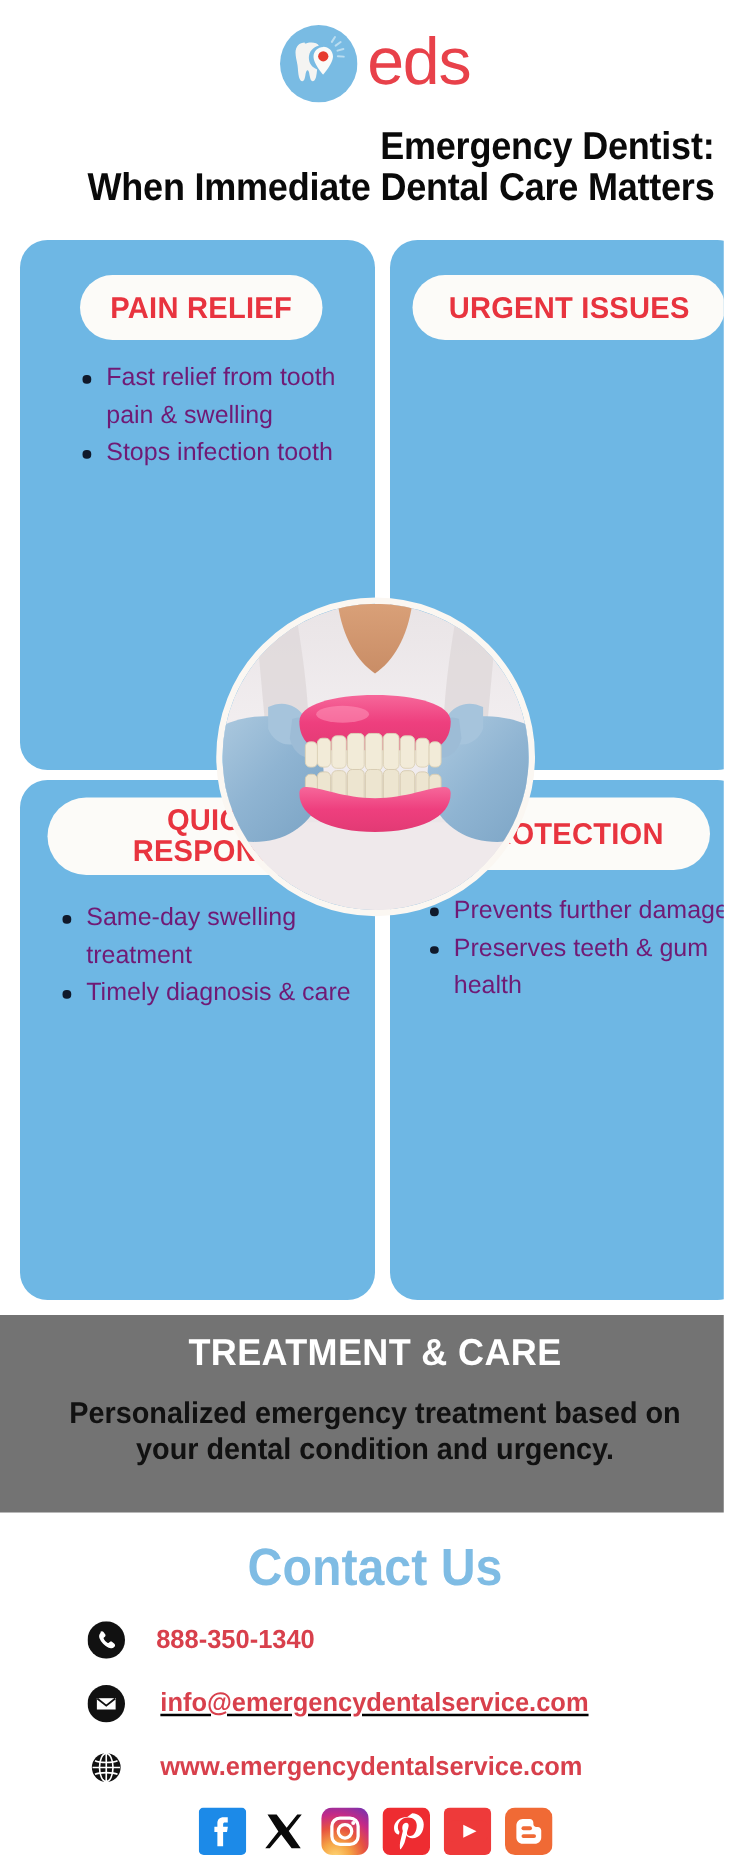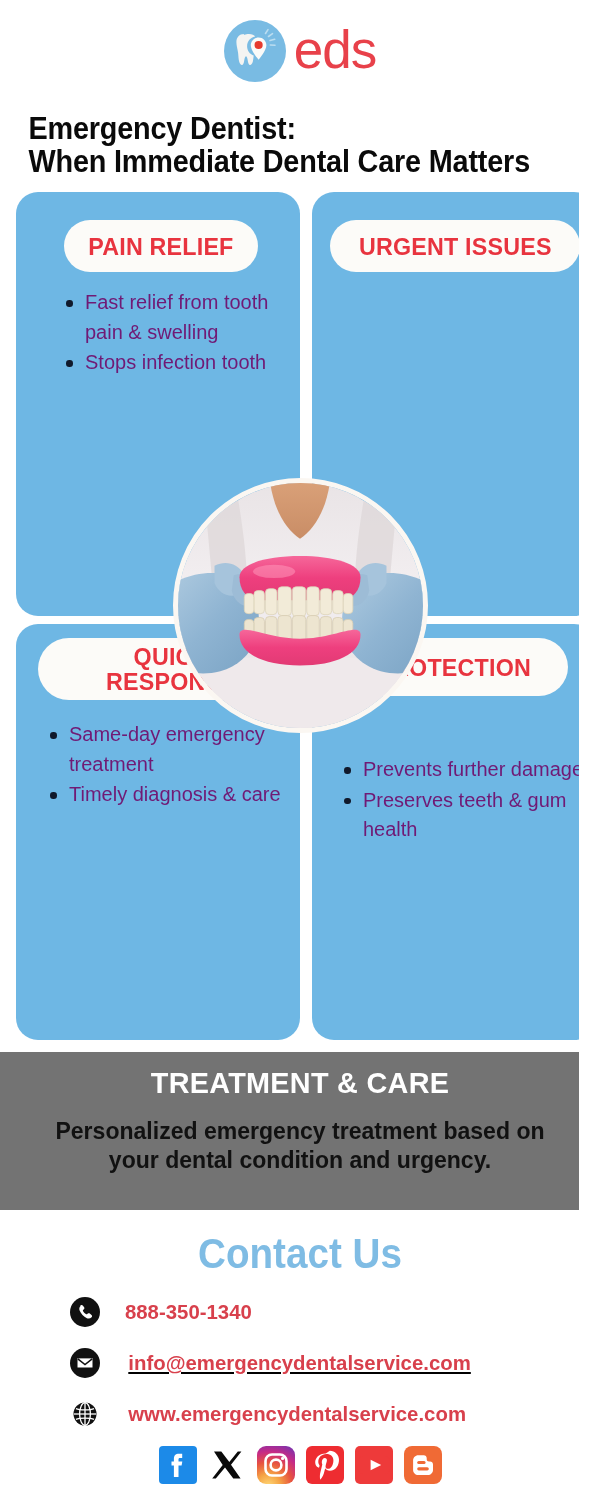--- a/index.html
+++ b/index.html
@@ -36,22 +36,22 @@
     font-weight: 400;
     color: #E8414A;
     letter-spacing: -1px;
     line-height: 1;
     margin-top: -4px;
   }
 
   
   .title-block {
     position: absolute;
-    top: 112px; left: 8px; width: 584px;
-    text-align: left;
+    top: 100px; left: 8px; width: 584px;
+    text-align: right;
   }
   .title-line {
     font-family: "Liberation Sans Narrow", "Liberation Sans", sans-serif;
     font-weight: bold;
     font-size: 31px;
     line-height: 33px;
     color: #0a0a0a;
     transform: scaleX(0.93);
     letter-spacing: -0.2px;
     white-space: nowrap;
@@ -110,21 +110,21 @@
     position: absolute;
     left: 4px; top: 12px;
     width: 6.5px; height: 6.5px;
     border-radius: 50%;
     background: #10192B;
   }
 
   #bul-pain    { left: 46px; top: 96px; width: 238px; }
   #bul-urgent  { left: 28px; top: 96px; width: 252px; }
   #bul-quick   { left: 30px; top: 96px; width: 250px; }
-  #bul-protect { left: 28px; top: 90px; width: 256px; margin-top: 41px; }
+  #bul-protect { left: 28px; top: 90px; width: 256px; }
 
   
   #center-photo {
     position: absolute;
     left: 173px; top: 478px;
     width: 255px; height: 255px;
     border-radius: 50%;
     overflow: hidden;
     border: 5px solid #FBF7F2;
     z-index: 5;
@@ -251,21 +251,21 @@
     <div class="pill" id="pill-urgent">
       <span class="pill-text">URGENT ISSUES</span>
     </div>
   </div>
 
   <div class="card" id="card-quick">
     <div class="pill" id="pill-quick">
       <span class="pill-text">QUICK RESPONSE</span>
     </div>
     <ul class="bullets" id="bul-quick">
-      <li>Same-day emergency treatment</li>
+      <li>Same-day swelling treatment</li>
       <li>Timely diagnosis &amp; care</li>
     </ul>
   </div>
 
   <div class="card" id="card-protect">
     <div class="pill" id="pill-protect">
       <span class="pill-text">PROTECTION</span>
     </div>
     <ul class="bullets" id="bul-protect">
       <li>Prevents further damage</li>

